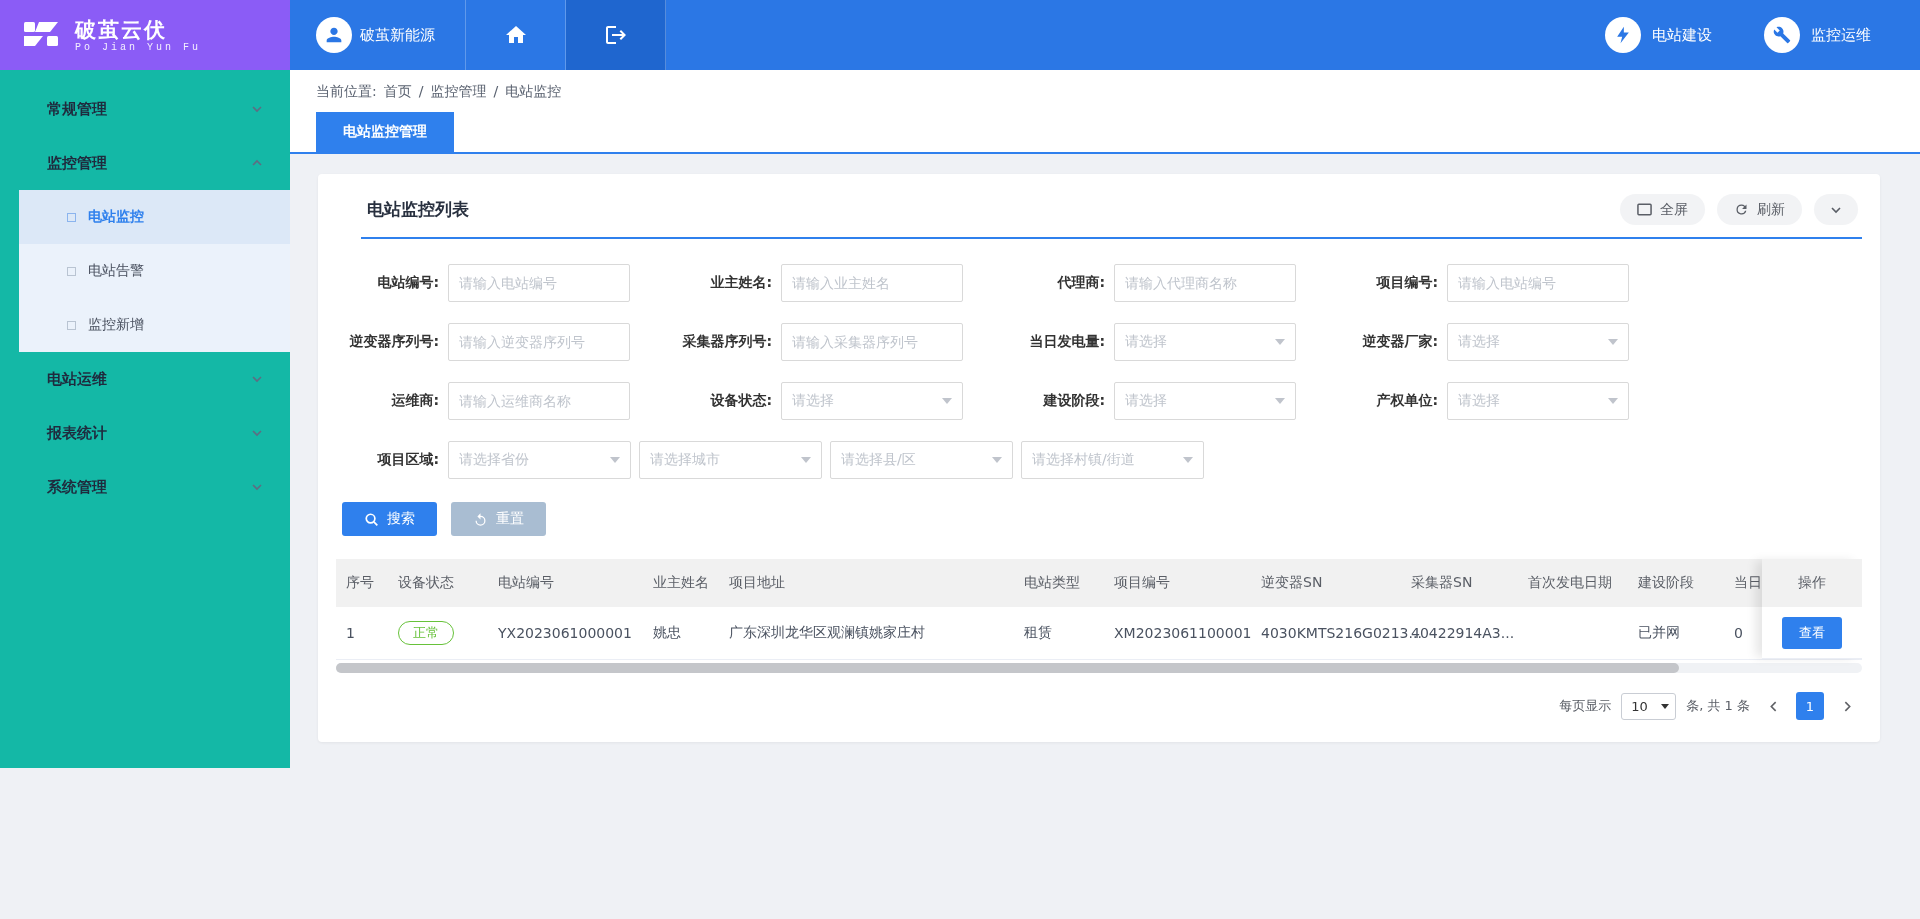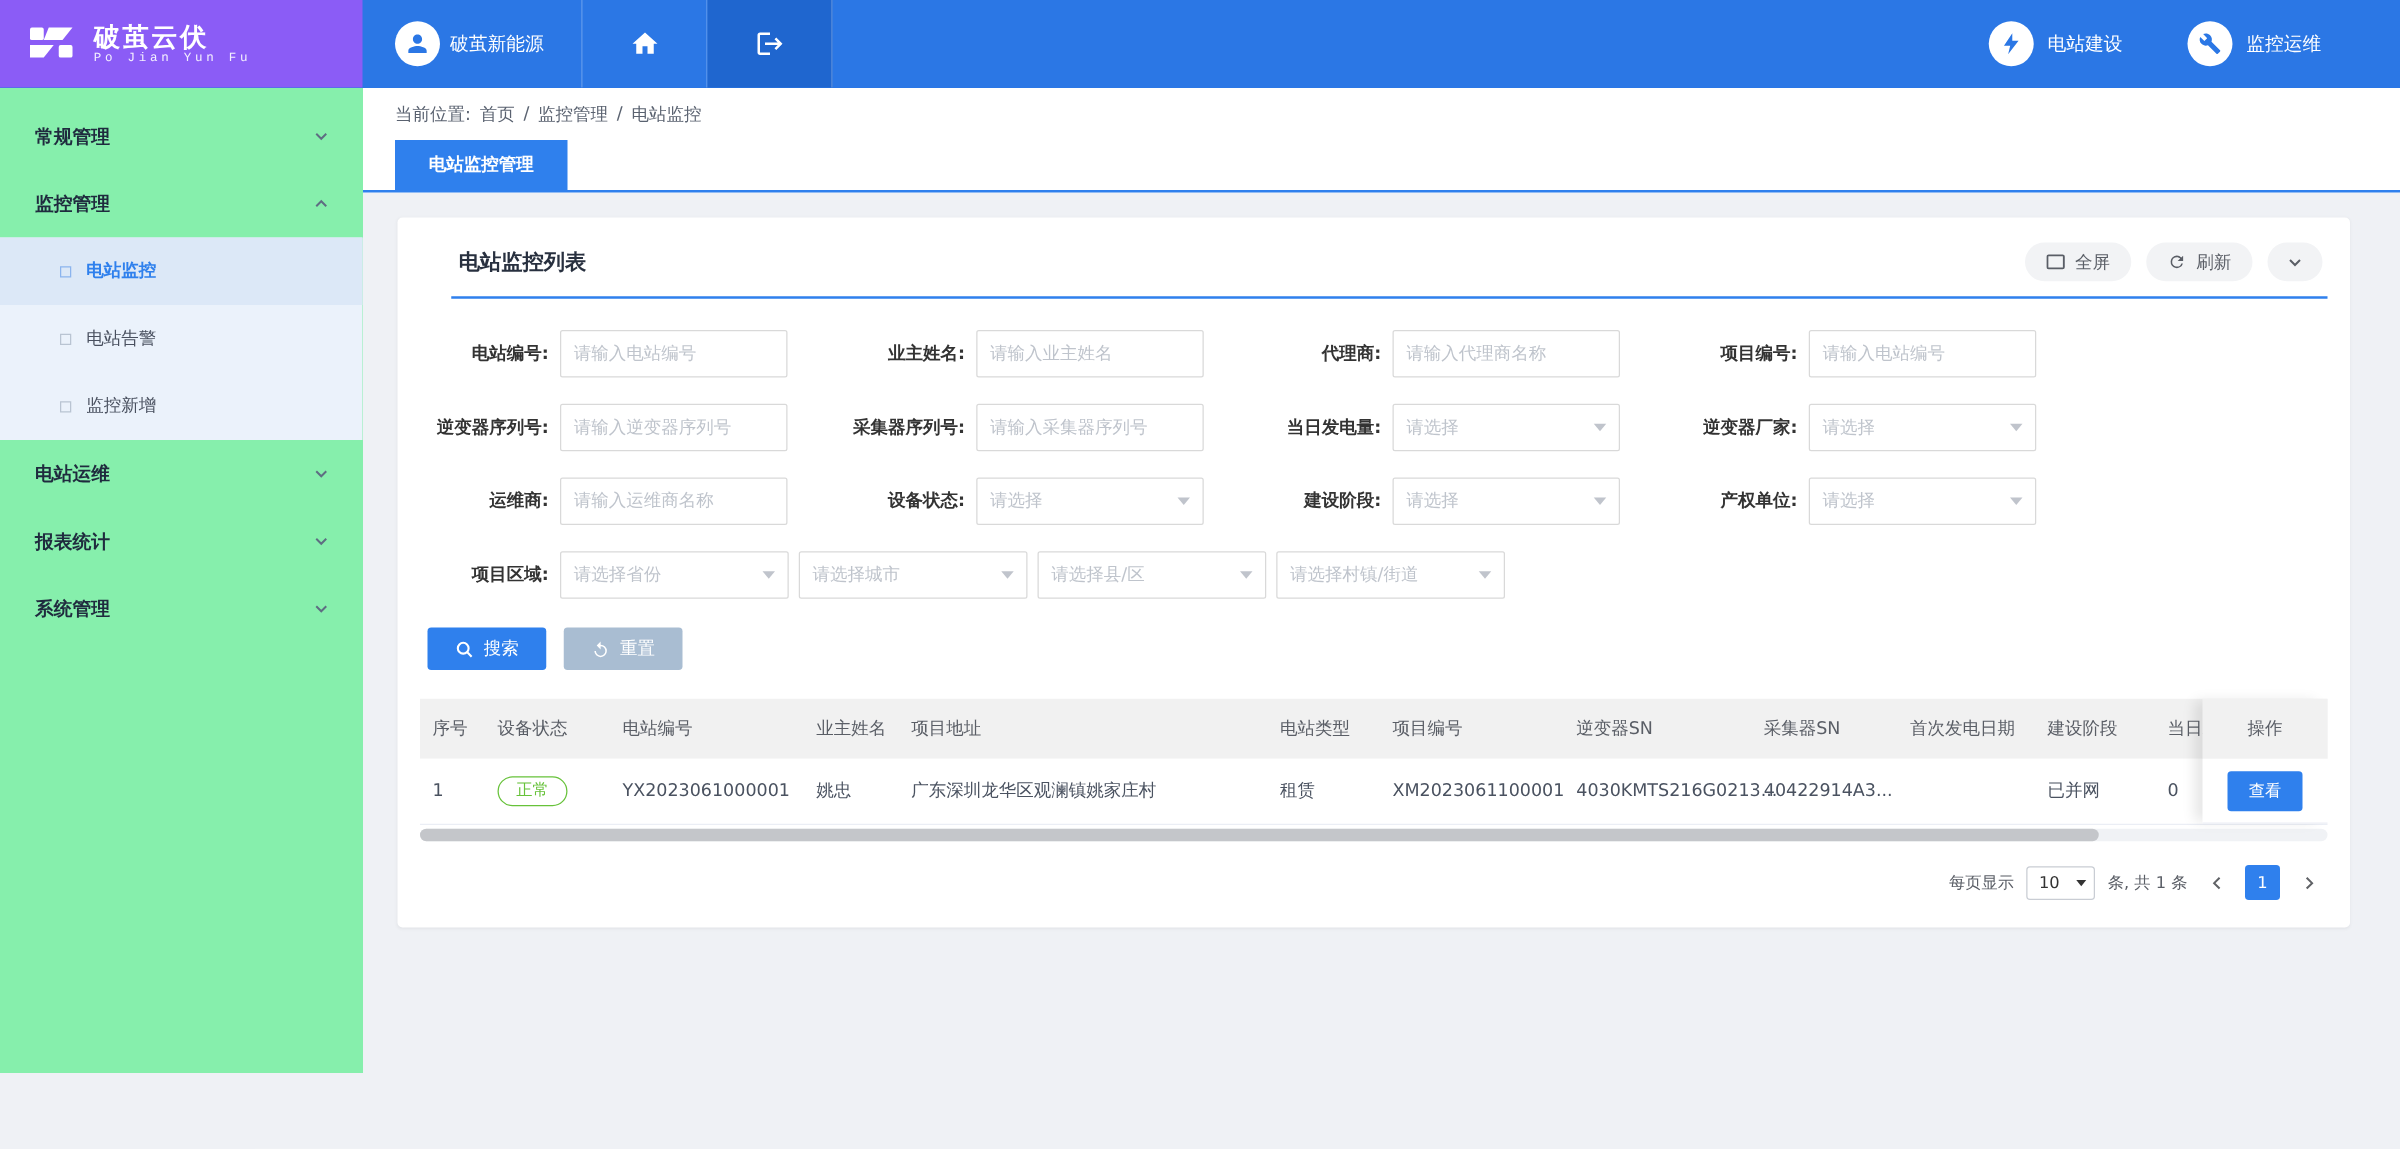--- a/index.html
+++ b/index.html
@@ -13,26 +13,26 @@
     padding-left:20px; gap:13px; flex:none; }
   .logo-text .t1 { font-size:21px; font-weight:bold; letter-spacing:2px; line-height:24px; }
   .logo-text .t2 { font-size:10px; letter-spacing:3px; opacity:.9;font-family:Liberation Mono, monospace; }
   .user-sec { display:flex; align-items:center; gap:8px; padding:0 30px 0 26px;
     border-right:1px solid rgba(255,255,255,.25); font-size:15px; cursor:pointer; }
   .circle-ic { width:36px; height:36px; border-radius:50%; background:#fff;
     display:flex; align-items:center; justify-content:center; flex:none; }
   .topnav-btn { width:100px; display:flex; align-items:center; justify-content:center;
     border-right:1px solid rgba(255,255,255,.25); cursor:pointer; }
   .topnav-btn.exit { background:#1F66CF; }
-  .top-right { margin-left:auto; display:flex; align-items:center; gap:52px; padding-right:63px; }
+  .top-right { margin-left:auto; display:flex; align-items:center; gap:52px; padding-right:49px; }
   .tr-item { display:flex; align-items:center; gap:11px; font-size:15px; cursor:pointer; }
 
   
-  .sidebar { position:fixed; top:70px; left:0; width:290px; height:788px;
-    background:#86efac; padding-top:12px; z-index:10; }
+  .sidebar { position:fixed; top:70px; left:0; width:290px; height:698px;
+    background:#14b8a6; padding-top:12px; z-index:10;padding-left:19px; }
   .menu-item { height:54px; display:flex; align-items:center; justify-content:space-between;
     padding:0 26px 0 28px; font-size:15px; font-weight:bold; color:#1F2B3E; cursor:pointer; }
   .submenu { background:#EBF2FB; }
   .subitem { height:54px; display:flex; align-items:center; gap:12px;
     padding-left:48px; font-size:14px; color:#49505F; cursor:pointer; }
   .subitem .bullet { width:9px; height:9px; border:1px solid #B9C4D2; background:transparent; flex:none; }
   .subitem.active { background:#DCE8F7; color:#2F80ED; font-weight:bold; }
   .subitem.active .bullet { border-color:#8BB4EE; }
 
   

